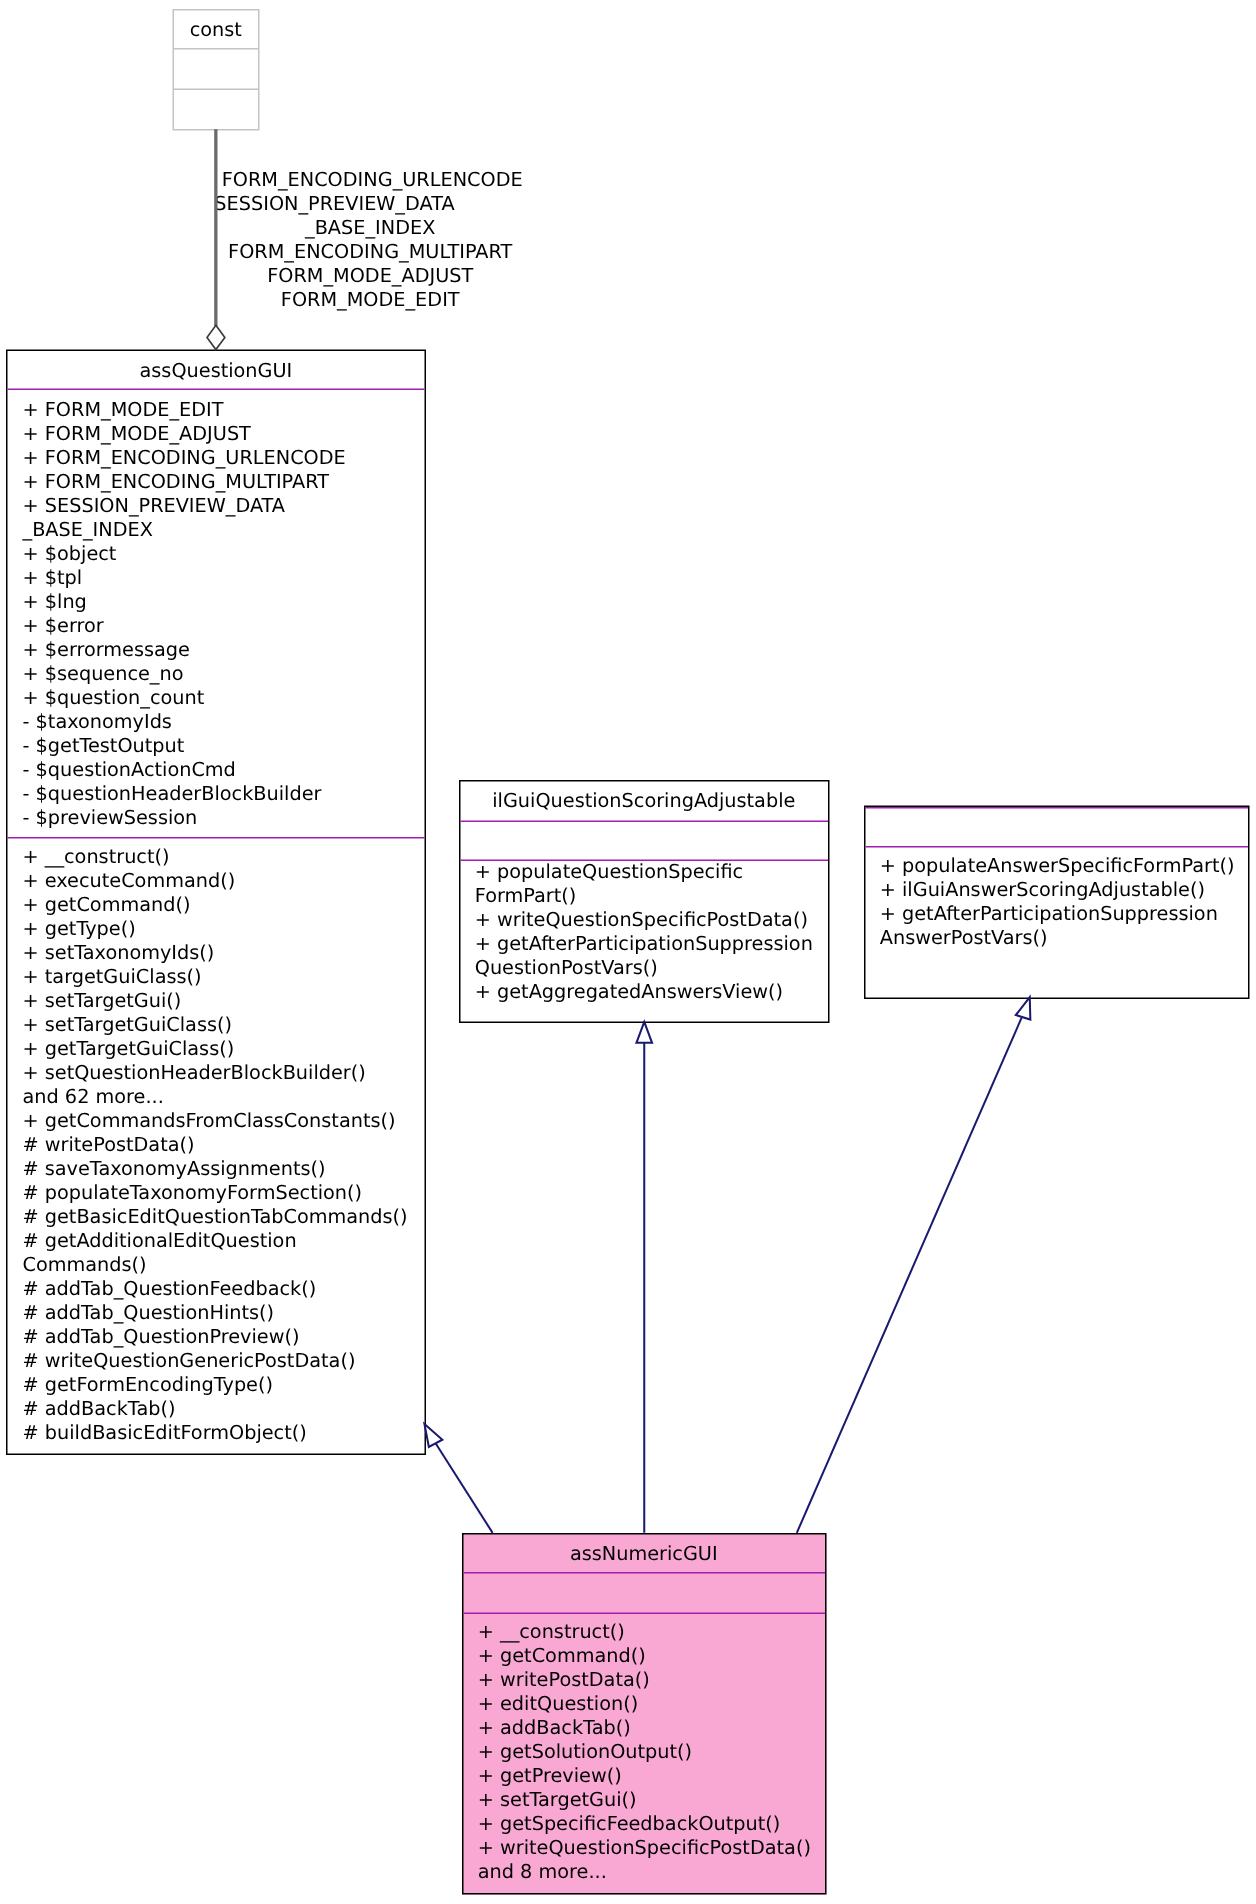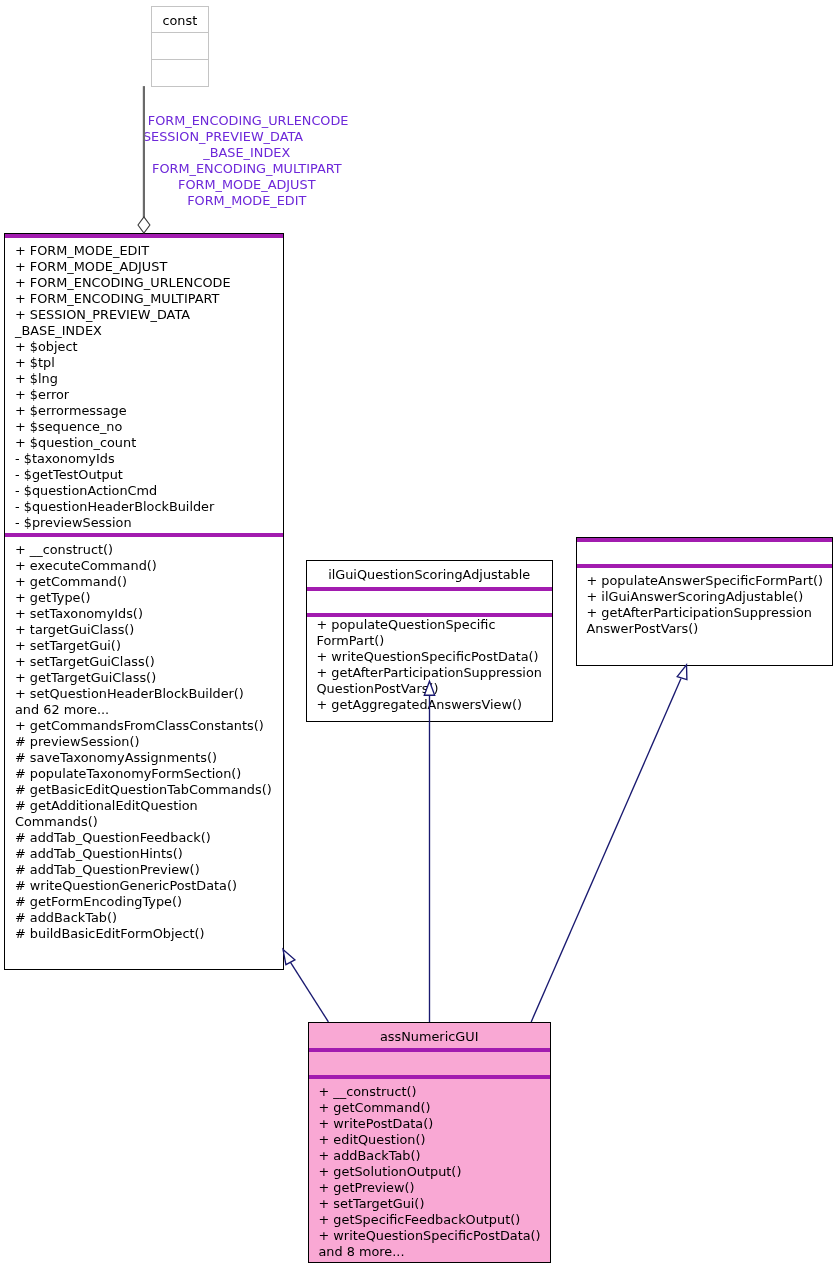--- a/index.html
+++ b/index.html
@@ -3,45 +3,46 @@
 <meta charset="utf-8">
 <style>
   html,body{margin:0;padding:0;background:#ffffff;}
   body{width:837px;height:1269px;position:relative;overflow:hidden;
        font-family:"DejaVu Sans",sans-serif;
        -webkit-font-smoothing:antialiased;}
   .diagram{position:absolute;left:0;top:0;width:837px;height:1269px;}
   .edges{position:absolute;left:0;top:0;width:837px;height:1269px;pointer-events:none;z-index:5;}
   .node{position:absolute;box-sizing:border-box;background:#ffffff;
         border:1px solid #000000;}
-  .node.thin{border:1px solid #c4c4c4;margin-left:36px;}
+  .node.thin{border:1px solid #c4c4c4;}
   .node.highlight{background:#f9a8d4;}
   .sec{box-sizing:border-box;}
-  .sec.div{border-top:4px solid #a21caf;}
+  .sec.div{border-top:1px solid #a21caf;}
   .node.thin .sec.div{border-top:1px solid #c4c4c4;}
   .title{text-align:center;font-size:12.85px;line-height:16px;color:#000;}
   .rows{font-size:12.85px;line-height:16px;color:#000;padding-left:10px;
         padding-right:4px;}
   .row{white-space:pre;}
   .edgelabel{position:absolute;text-align:center;font-size:12.85px;
-             line-height:16px;color:#6d28d9;white-space:pre;}
+             line-height:16px;color:#000000;white-space:pre;}
   .edgelabel .row:nth-child(2){position:relative;left:-23.8px;}
 </style>
 </head>
 <body>
 
 <div class="diagram">
 
   <div class="node thin" style="left:114.6px;top:5.8px;width:58.5px;height:80.8px;">
     <div class="sec title" style="height:25.1px;padding-top:5.9px;">const</div>
     <div class="sec div" style="height:27.1px;"></div>
     <div class="sec div" style="height:26.6px;"></div>
   </div>
 
   <div class="node" style="left:4.0px;top:232.9px;width:279.9px;height:737.1px;">
+    <div class="sec title" style="height:25.5px;padding-top:5.9px;">assQuestionGUI</div>
     <div class="sec div rows" style="height:298.7px;padding-top:5.3px;">
         <div class="row">+ FORM_MODE_EDIT</div>
         <div class="row">+ FORM_MODE_ADJUST</div>
         <div class="row">+ FORM_ENCODING_URLENCODE</div>
         <div class="row">+ FORM_ENCODING_MULTIPART</div>
         <div class="row">+ SESSION_PREVIEW_DATA
 _BASE_INDEX</div>
         <div class="row">+ $object</div>
         <div class="row">+ $tpl</div>
         <div class="row">+ $lng</div>
@@ -61,37 +62,37 @@
         <div class="row">+ getCommand()</div>
         <div class="row">+ getType()</div>
         <div class="row">+ setTaxonomyIds()</div>
         <div class="row">+ targetGuiClass()</div>
         <div class="row">+ setTargetGui()</div>
         <div class="row">+ setTargetGuiClass()</div>
         <div class="row">+ getTargetGuiClass()</div>
         <div class="row">+ setQuestionHeaderBlockBuilder()</div>
         <div class="row">and 62 more...</div>
         <div class="row">+ getCommandsFromClassConstants()</div>
-        <div class="row"># previewSession()</div>
+        <div class="row"># writePostData()</div>
         <div class="row"># saveTaxonomyAssignments()</div>
         <div class="row"># populateTaxonomyFormSection()</div>
         <div class="row"># getBasicEditQuestionTabCommands()</div>
         <div class="row"># getAdditionalEditQuestion
 Commands()</div>
         <div class="row"># addTab_QuestionFeedback()</div>
         <div class="row"># addTab_QuestionHints()</div>
         <div class="row"># addTab_QuestionPreview()</div>
         <div class="row"># writeQuestionGenericPostData()</div>
         <div class="row"># getFormEncodingType()</div>
         <div class="row"># addBackTab()</div>
         <div class="row"># buildBasicEditFormObject()</div>
       </div>
   </div>
 
-  <div class="node" style="left:305.5px;top:520.4px;width:247.4px;height:161.4px;margin-top:40px;">
+  <div class="node" style="left:305.5px;top:520.4px;width:247.4px;height:161.4px;">
     <div class="sec title" style="height:25.6px;padding-top:5.9px;">ilGuiQuestionScoringAdjustable</div>
     <div class="sec div rows" style="height:26.4px;"></div>
     <div class="sec div rows" style="height:107.4px;padding-top:0;">
         <div class="row">+ populateQuestionSpecific
 FormPart()</div>
         <div class="row">+ writeQuestionSpecificPostData()</div>
         <div class="row">+ getAfterParticipationSuppression
 QuestionPostVars()</div>
         <div class="row">+ getAggregatedAnswersView()</div>
       </div>

